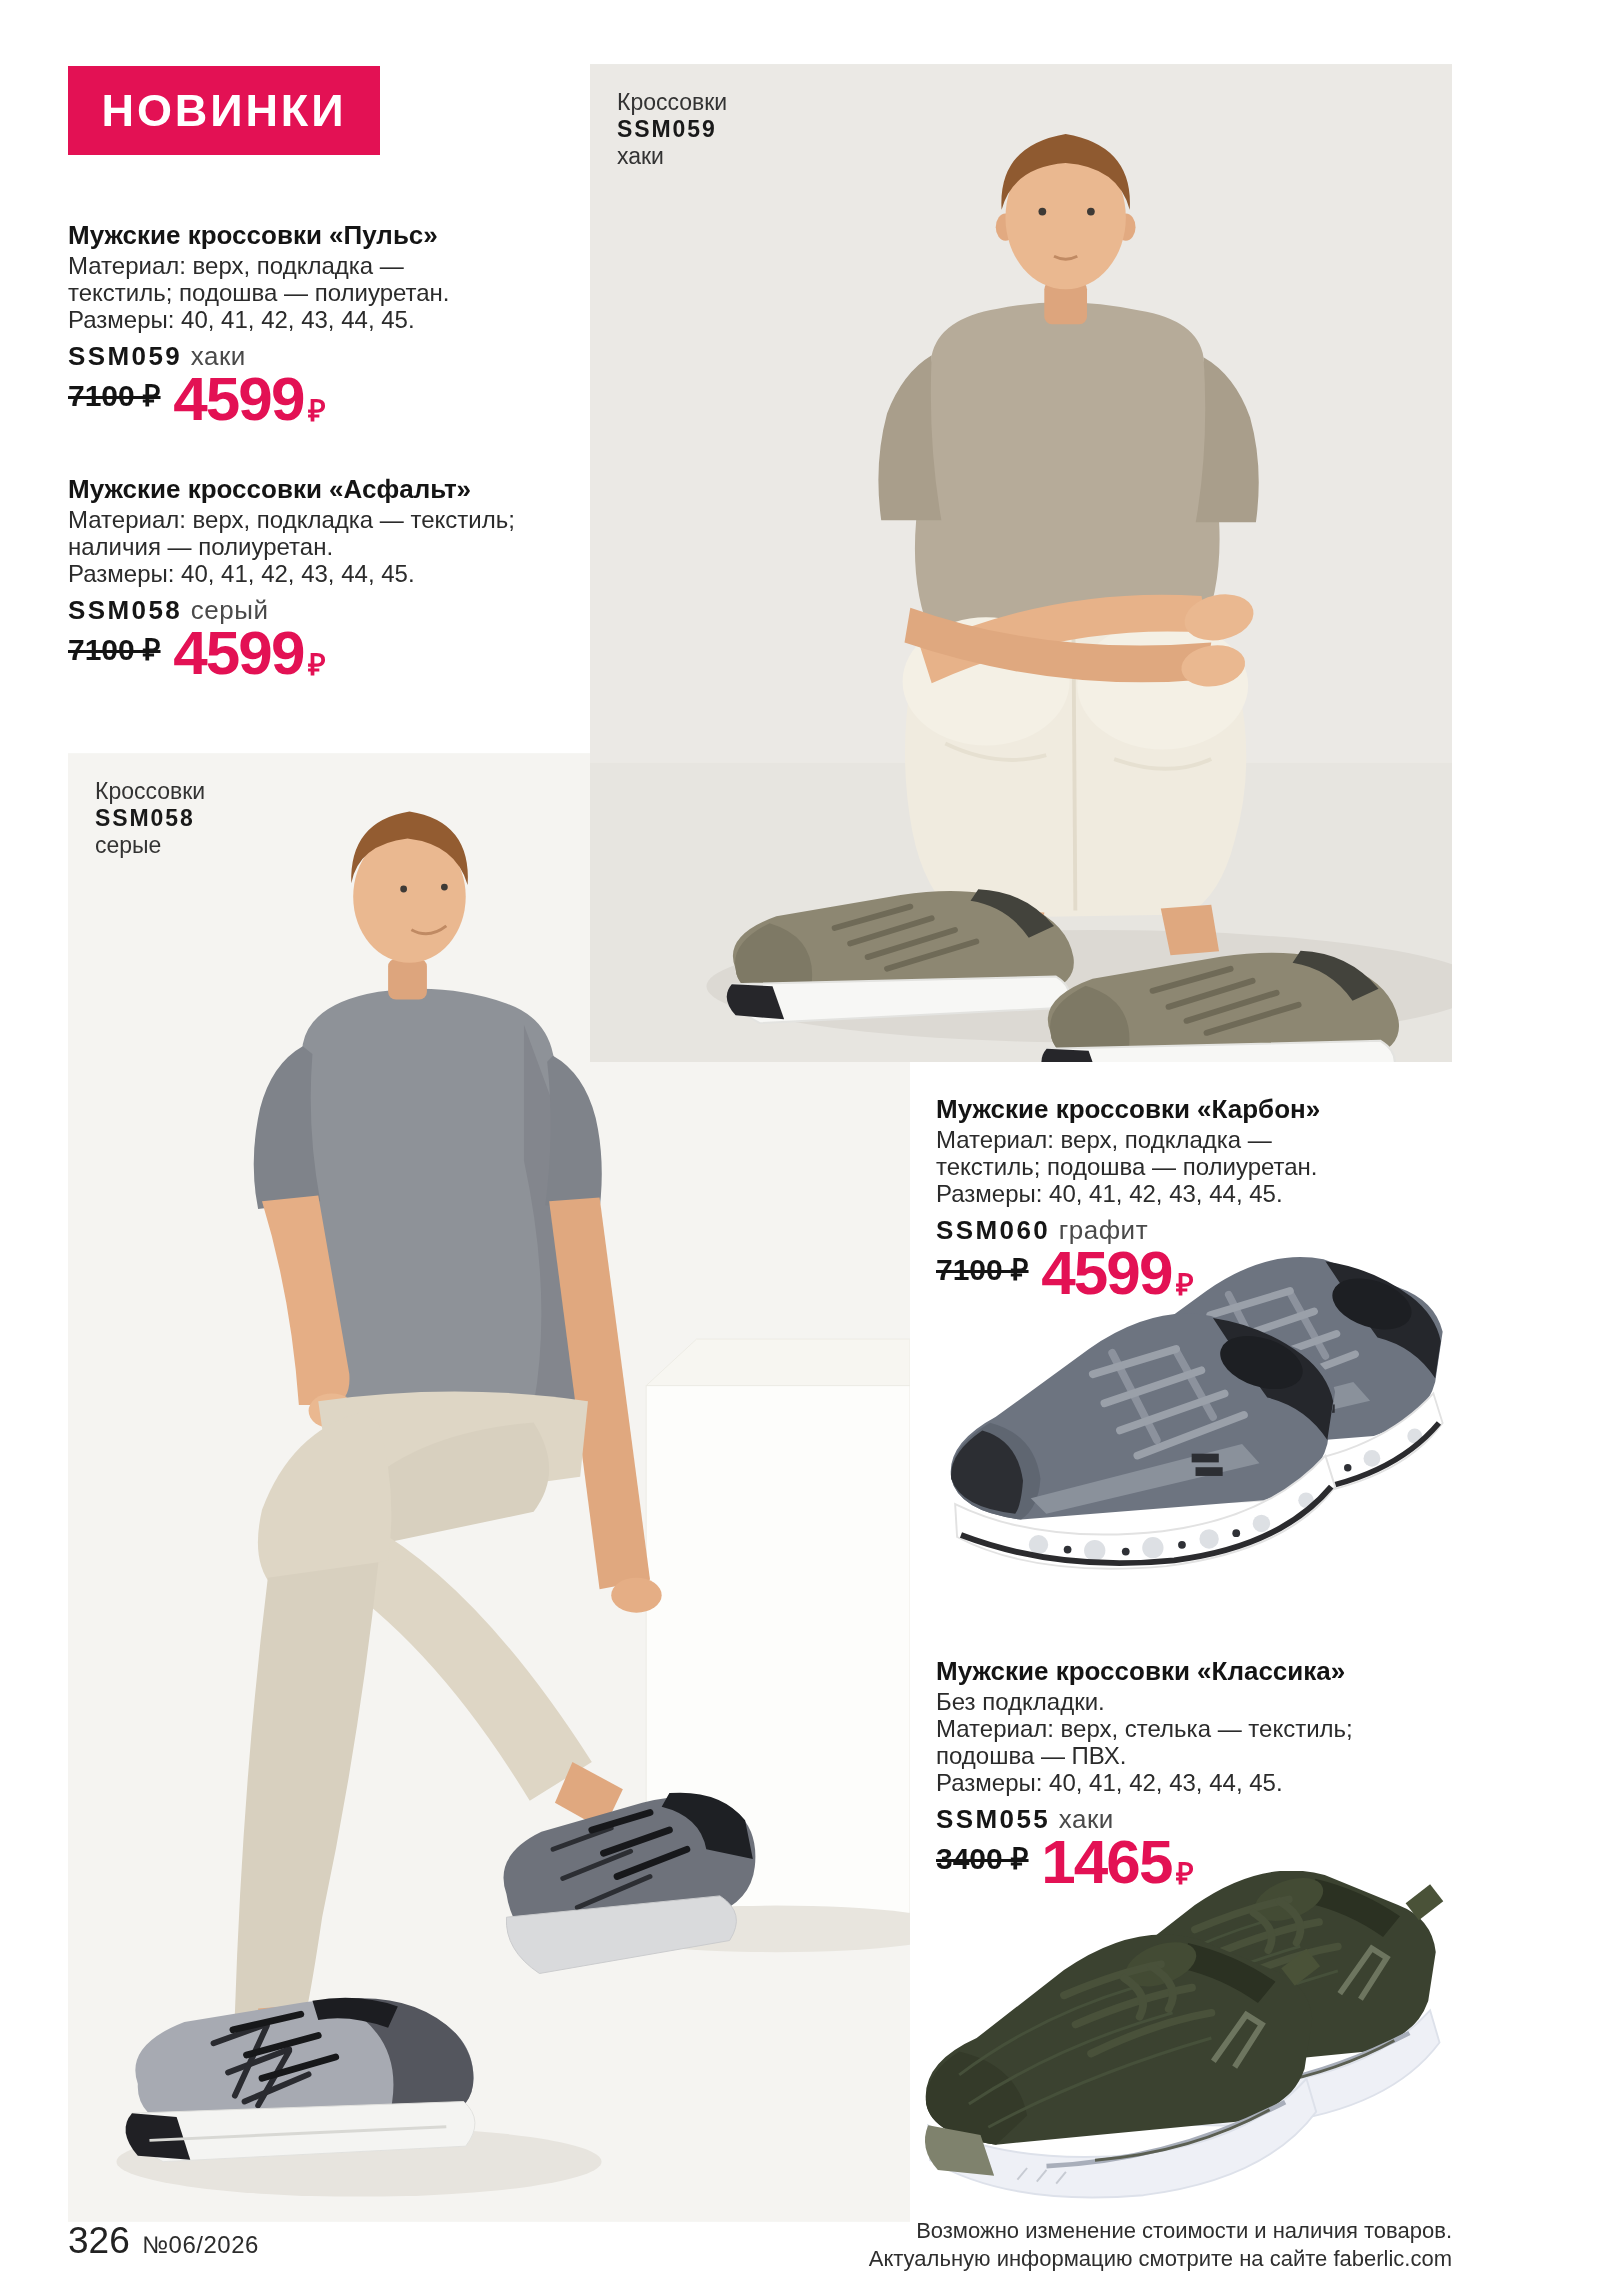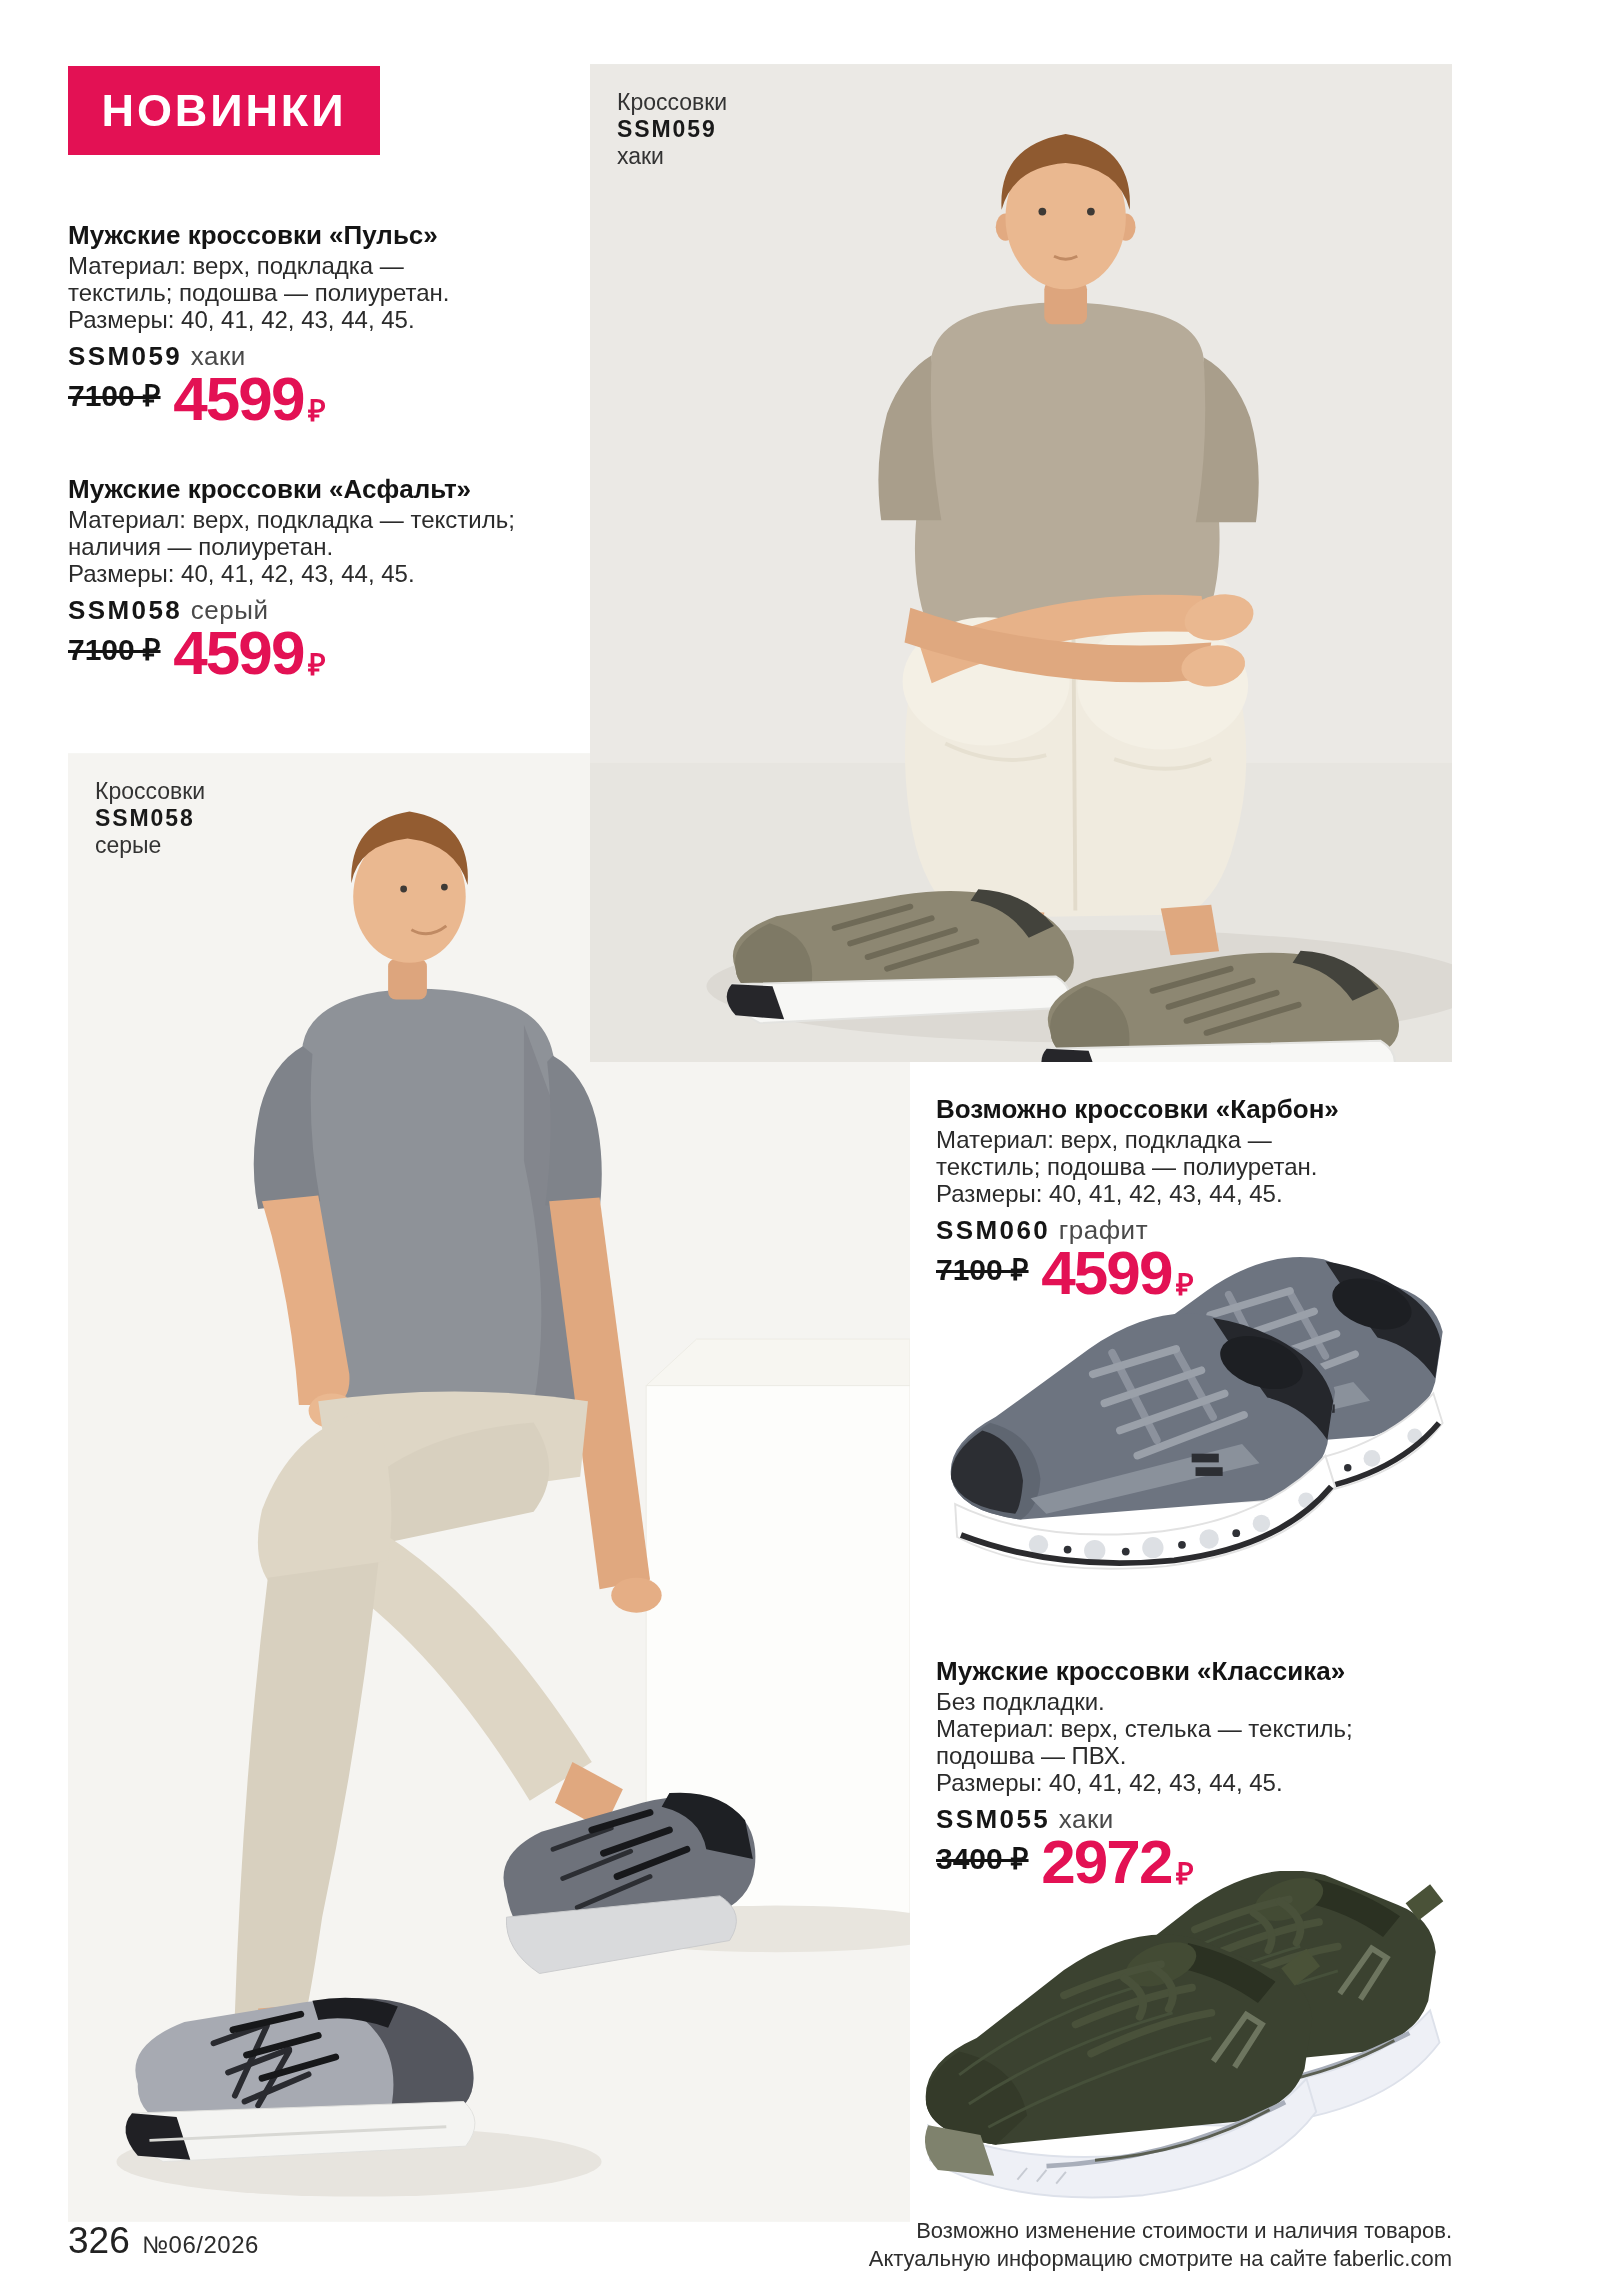--- a/index.html
+++ b/index.html
@@ -218,21 +218,21 @@
             <path d="M 200 1366 L 276 1344"></path>
         </g>
         <path d="M 66 1402 L 408 1390 Q 430 1410 410 1436 L 98 1452 Q 52 1428 66 1402 Z" fill="#f4f4f2" stroke="#e1e1de"></path>
         <path d="M 66 1402 Q 50 1420 72 1446 L 126 1450 L 112 1406 Z" fill="#202024"></path>
         <path d="M 84 1430 L 390 1416" stroke="#d8d8d4" stroke-width="3"></path>
       </g>
     </svg>
   </figure>
 
   <section class="pcard" style="left:936px; top:1095px; width:543px;">
-    <h2>Возможно кроссовки «Карбон»</h2>
+    <h2>Мужские кроссовки «Карбон»</h2>
     <div class="line">Материал: верх, подкладка —</div>
     <div class="line">текстиль; подошва — полиуретан.</div>
     <div class="line">Размеры: 40, 41, 42, 43, 44, 45.</div>
     <div class="article">
       <span class="code">SSM060</span><span class="cname">графит</span>
     </div>
     <div class="prices">
       <span class="old-price">7100 ₽</span>
       <span class="new-price">
         <span class="num">4599</span>
@@ -289,21 +289,21 @@
     <div class="line">Без подкладки.</div>
     <div class="line">Материал: верх, стелька — текстиль;</div>
     <div class="line">подошва — ПВХ.</div>
     <div class="line">Размеры: 40, 41, 42, 43, 44, 45.</div>
     <div class="article">
       <span class="code">SSM055</span><span class="cname">хаки</span>
     </div>
     <div class="prices">
       <span class="old-price">3400 ₽</span>
       <span class="new-price">
-        <span class="num">2972</span>
+        <span class="num">1465</span>
         <span class="rub">₽</span>
       </span>
     </div>
   </section>
 
   <figure class="shot" id="img-ssm055">
     <svg width="582" height="400" viewBox="0 0 600 412">
       <defs>
         <g id="oshoe">
           <path d="M 26 240 Q 20 198 78 172 L 168 102 Q 240 52 306 70 L 384 102 Q 420 116 424 152 L 416 204 Q 402 244 348 258 L 98 282 Q 32 272 26 240 Z" fill="#3b4230"></path>

